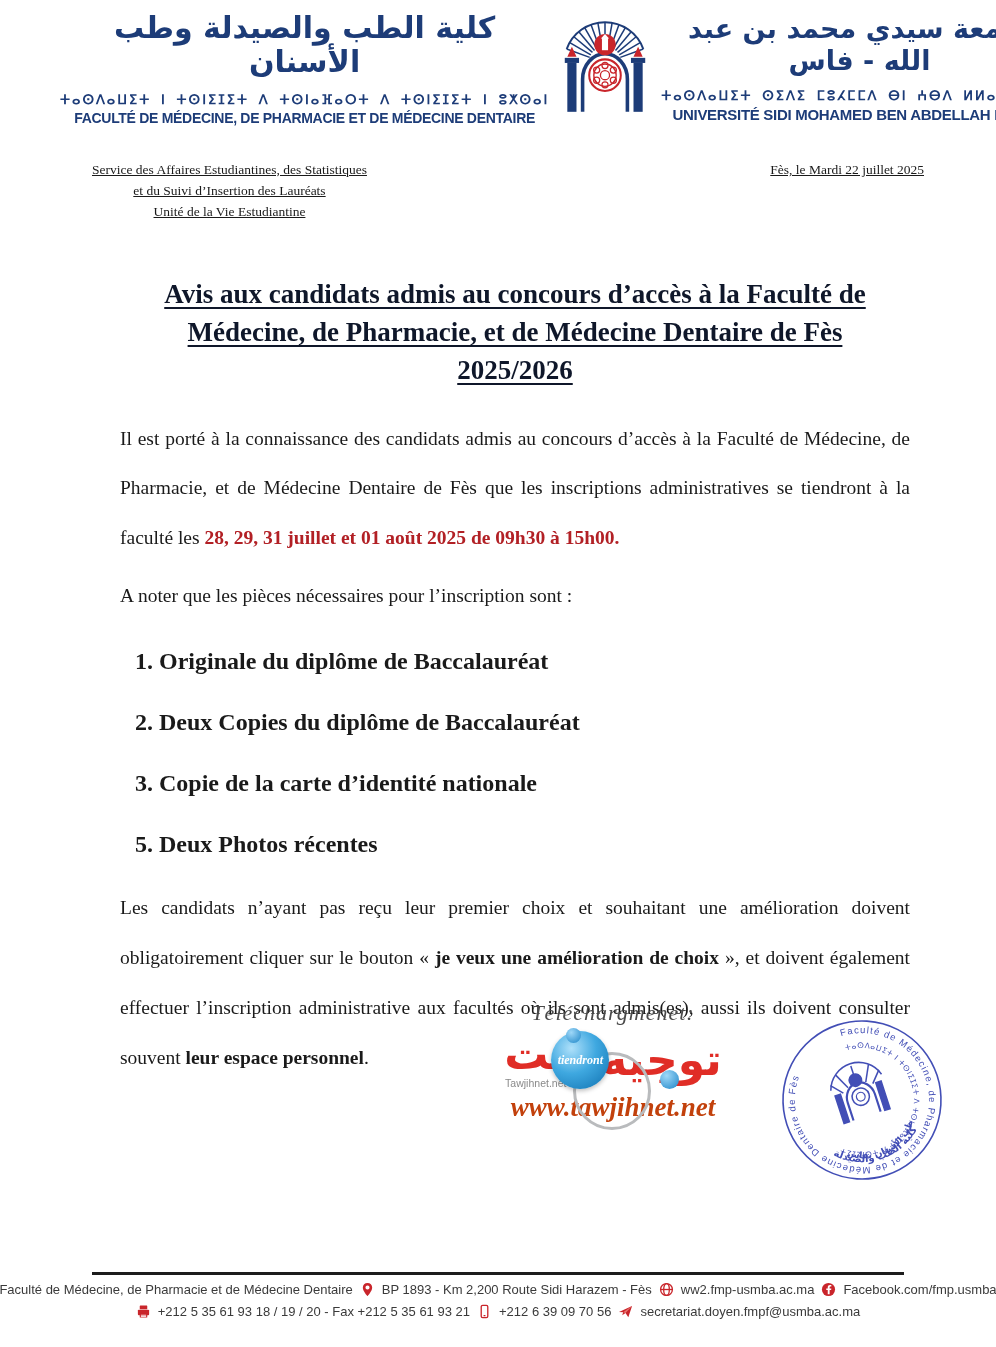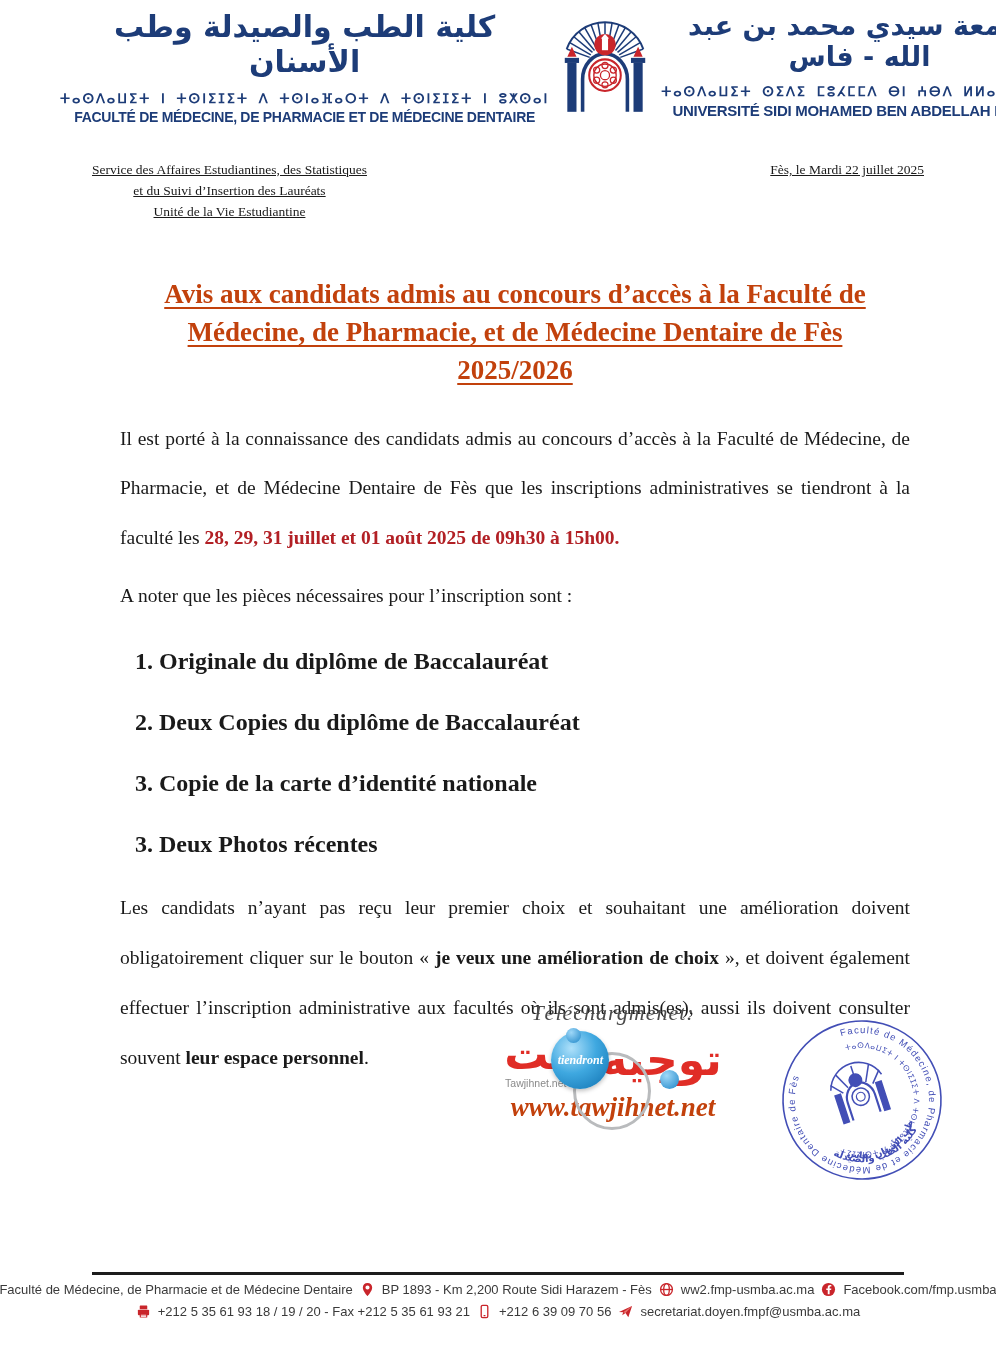--- a/index.html
+++ b/index.html
@@ -1,37 +1,37 @@
 <!DOCTYPE html>
 <html><head>
 <meta charset="utf-8">
 <style>
   html,body{margin:0;padding:0;background:#888;}
   .page{position:relative;width:996px;height:1347px;background:#fff;margin:0 auto;
         font-family:"Liberation Serif",serif;color:#1a1a1a;overflow:hidden;}
   
-  .header{display:flex;align-items:flex-start;padding:10px 26px 0 60px;}
+  .header{display:flex;align-items:center;padding:10px 26px 0 60px;}
   .hdr-block{flex:1;text-align:center;color:#1d3c78;}
   .hdr-arabic{font-size:30px;font-weight:bold;line-height:1.15;direction:rtl;
               font-family:"DejaVu Sans",sans-serif;letter-spacing:0;}
   .hdr-block.right .hdr-arabic{font-size:27px;}
   .hdr-tifinagh{font-size:13px;font-weight:bold;letter-spacing:2px;margin-top:12px;
                 font-family:Liberation Mono, monospace;white-space:nowrap;}
   .hdr-french{font-size:14px;font-weight:bold;margin-top:2px;white-space:nowrap;
               font-family:"Liberation Sans",sans-serif;letter-spacing:-0.3px;}
   .hdr-block.right .hdr-french{font-size:15px;}
   .hdr-logo{width:112px;flex:0 0 112px;margin-top:0;}
   
   .meta-row{display:flex;justify-content:space-between;align-items:flex-start;
             margin:34px 72px 0 92px;font-size:13.5px;}
   .service{ text-align:center;line-height:1.55;}
   .service div{text-decoration:underline;}
   .doc-date{text-decoration:underline;margin-top:2px;}
   
-  .title{margin:52px 78px 0 112px;text-align:center;color:#c2410c;font-weight:bold;
+  .title{margin:52px 78px 0 112px;text-align:center;color:#0f172a;font-weight:bold;
          font-size:27px;line-height:1.42;}
   .title div{text-decoration:underline;text-underline-offset:4px;}
   
   .body-text{margin:0 78px 0 112px;font-size:19.5px;}
   .body-text p{margin:8px;padding:0;line-height:2.55;text-align:justify;}
   .p1{margin-top:24px !important;}
   .p2{margin-top:2px !important;text-align:left !important;}
   .red-bold{color:#b22025;font-weight:bold;}
   .doc-list{margin:10px 0 0 23px;font-weight:bold;font-size:24px;line-height:2.55;}
   .p3{margin-top:8px !important;}
@@ -144,21 +144,21 @@
 
   <div class="body-text">
     <p class="p1"><span>Il est porté à la connaissance des candidats admis au concours d’accès à la Faculté de Médecine, de Pharmacie, et de Médecine Dentaire de Fès que les inscriptions administratives se tiendront à la faculté les </span><span class="red-bold">28, 29, 31 juillet et 01 août 2025 de 09h30 à 15h00.</span></p>
 
     <p class="p2">A noter que les pièces nécessaires pour l’inscription sont :</p>
 
     <div class="doc-list">
       <div>1. Originale du diplôme de Baccalauréat</div>
       <div>2. Deux Copies du diplôme de Baccalauréat</div>
       <div>3. Copie de la carte d’identité nationale</div>
-      <div>3. Deux Photos récentes</div>
+      <div>5. Deux Photos récentes</div>
     </div>
 
     <p class="p3"><span>Les candidats n’ayant pas reçu leur premier choix et souhaitant une amélioration doivent obligatoirement cliquer sur le bouton « </span><b>je veux une amélioration de choix</b><span> », et doivent également effectuer l’inscription administrative aux facultés où ils sont admis(es), aussi ils doivent consulter souvent </span><b>leur espace personnel</b><span>.</span></p>
   </div>
 
   <div class="bottom-zone">
 
     <div class="download">
       <div class="dl-label">Téléchargmenet:</div>
       <div class="dl-logo">

